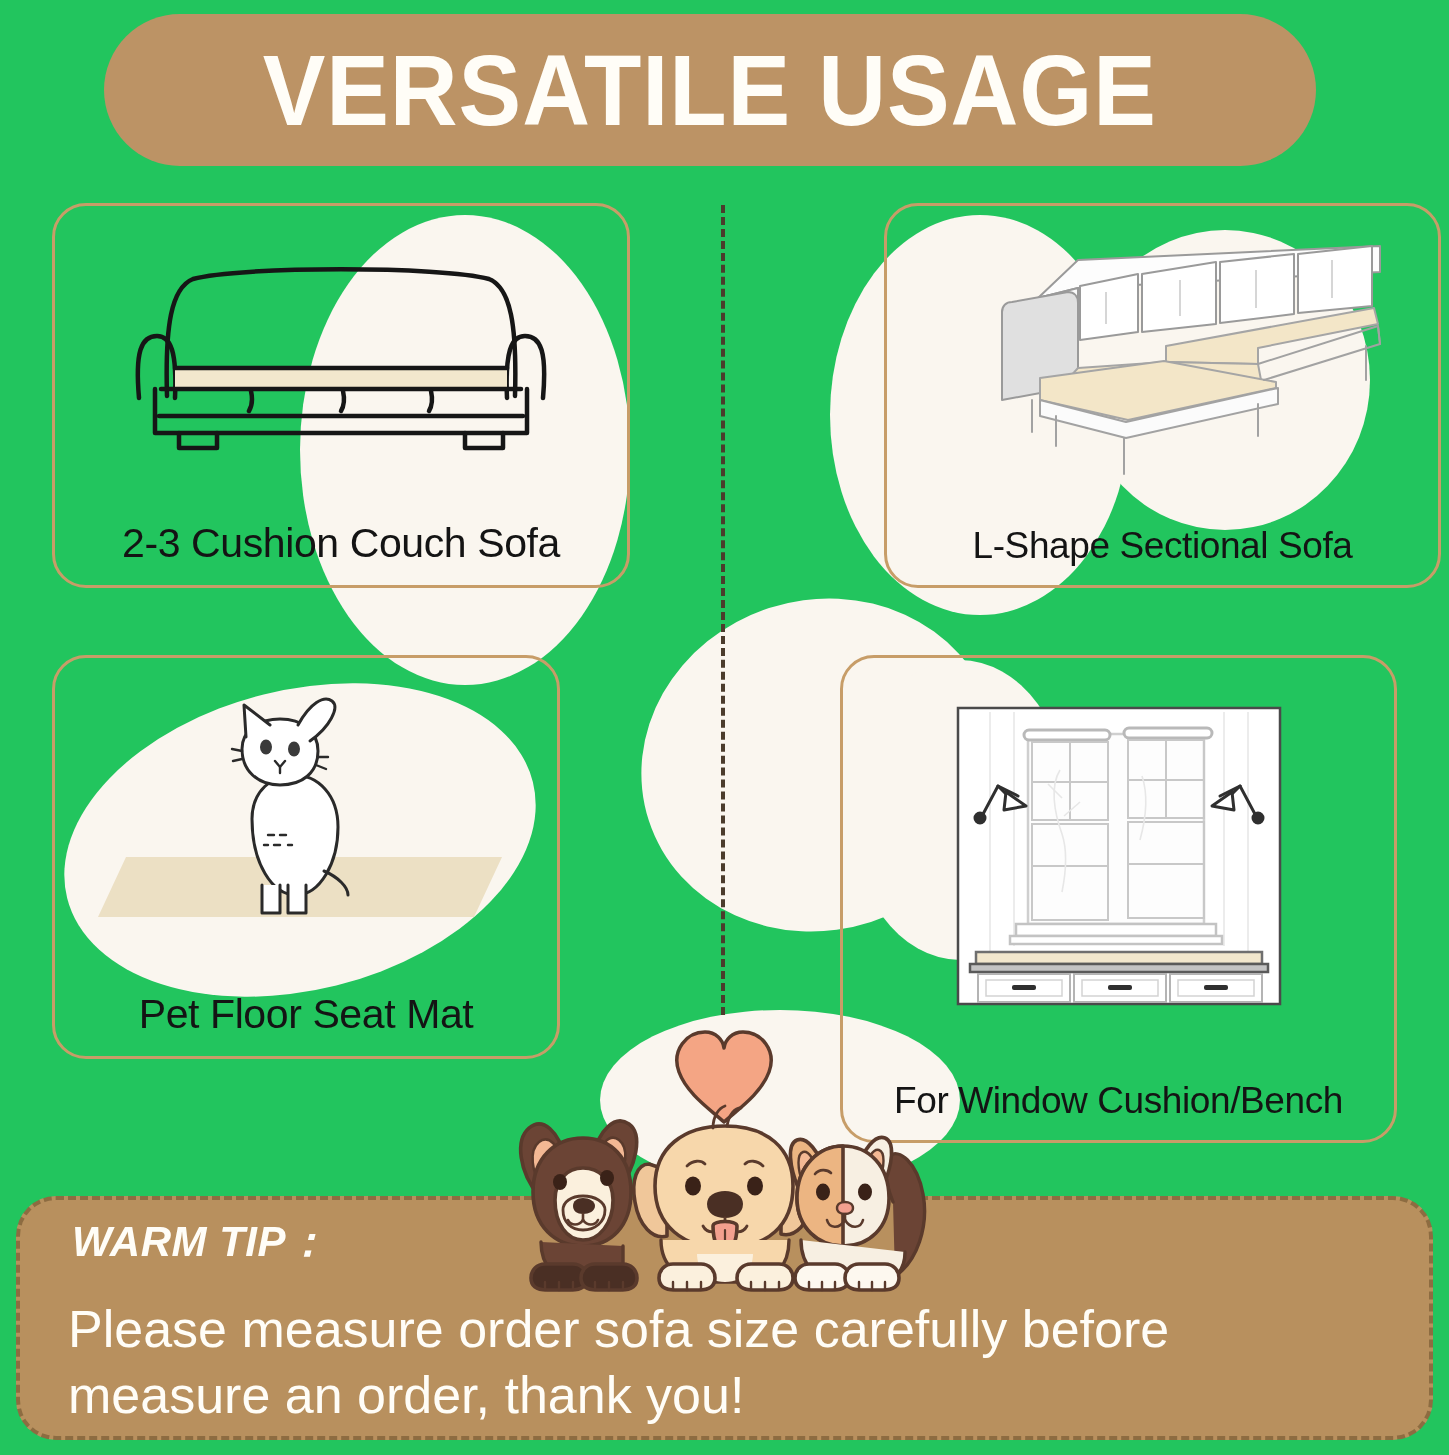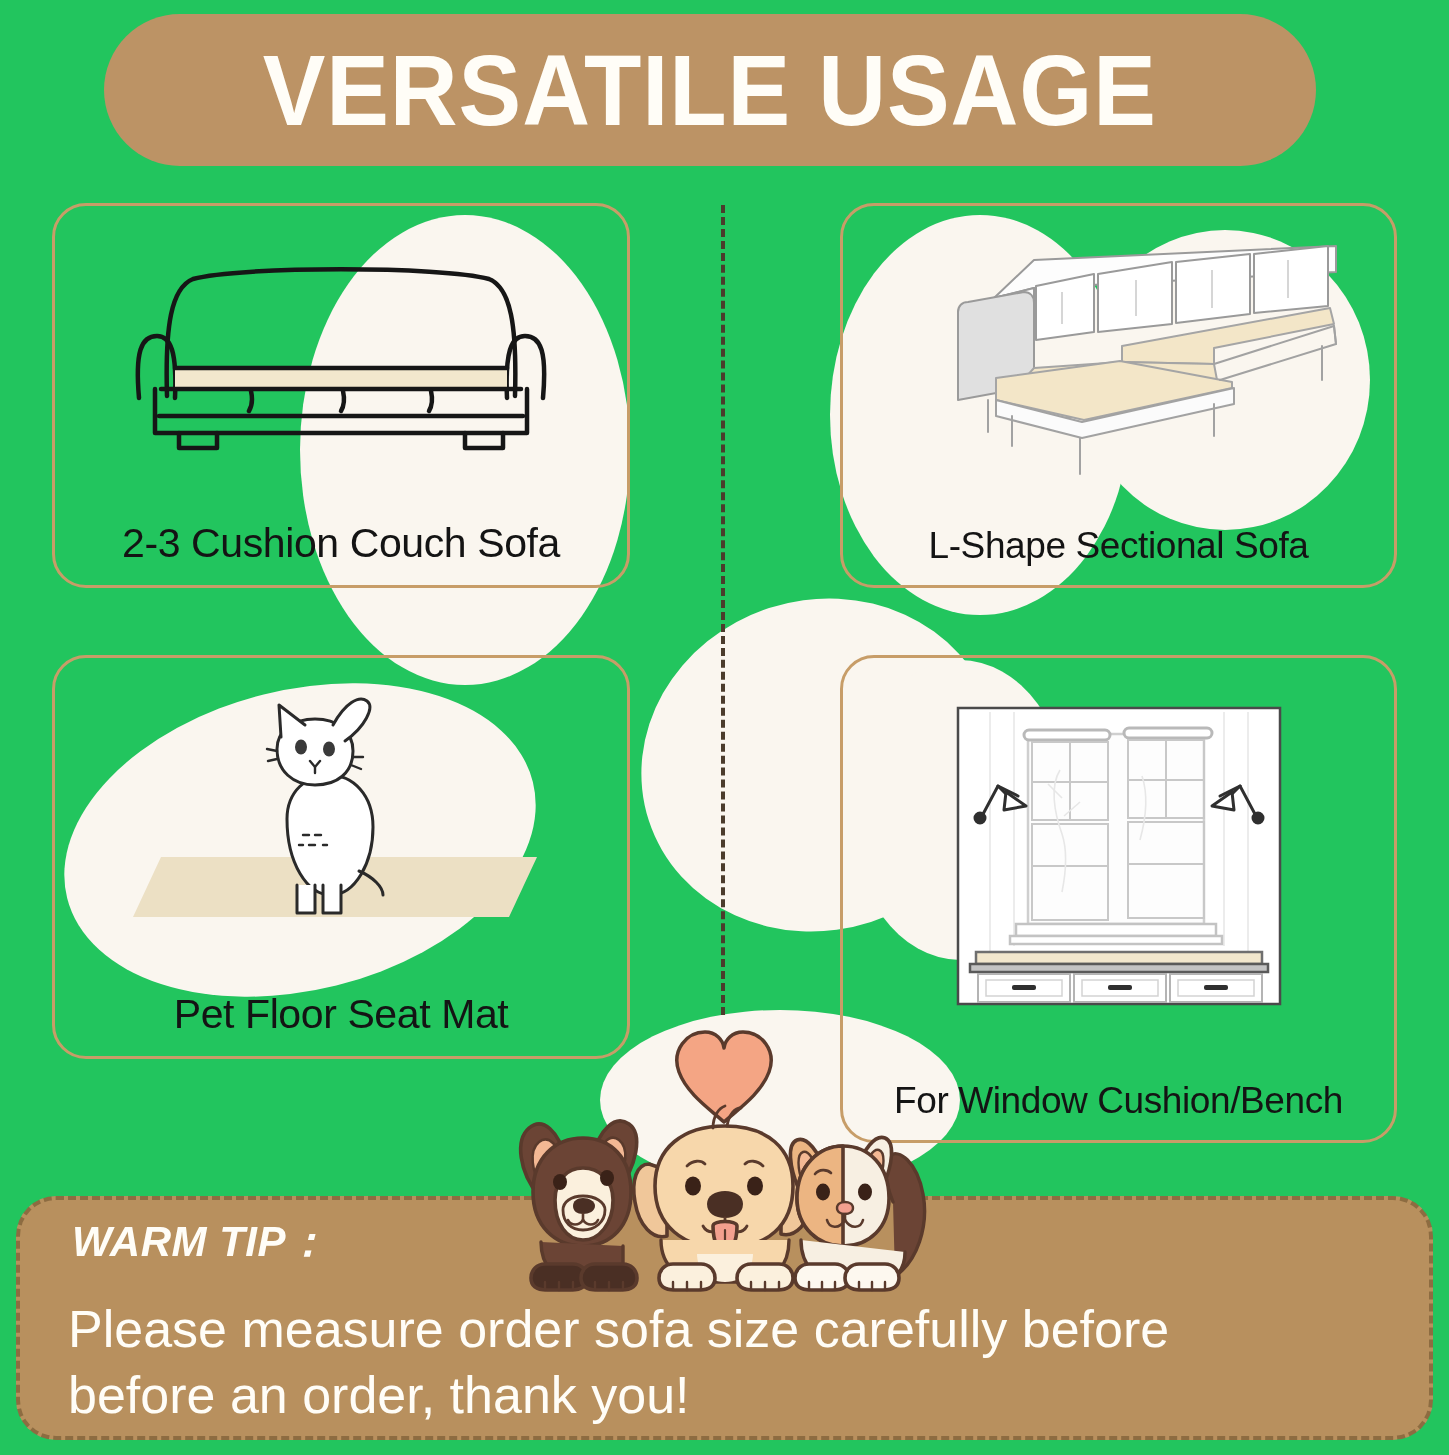--- a/index.html
+++ b/index.html
@@ -61,22 +61,22 @@
   
   .card {
     position: absolute;
     border: 3px solid #c79d68;
     border-radius: 34px;
     background: transparent;
     z-index: 2;
     box-sizing: border-box;
   }
   #card-1 { left: 52px;  top: 203px; width: 578px; height: 385px; }
-  #card-2 { left: 840px; top: 203px; width: 557px; height: 385px; }
-  #card-3 { left: 52px;  top: 655px; width: 578px; height: 404px; }
+  #card-2 { left: 884px; top: 203px; width: 557px; height: 385px; }
+  #card-3 { left: 52px;  top: 655px; width: 508px; height: 404px; }
   #card-4 { left: 840px; top: 655px; width: 557px; height: 488px; }
 
   .card-art {
     position: absolute;
     left: 0;
     right: 0;
     top: 0;
     bottom: 86px;
     display: flex;
     align-items: center;
@@ -512,17 +512,17 @@
         <path d="M312 268 L312 276 M325 268 L325 276 M338 268 L338 276" fill="none" stroke-width="2.4"></path>
         <path d="M362 268 L362 276 M375 268 L375 276 M388 268 L388 276" fill="none" stroke-width="2.4"></path>
       </g>
     </svg>
   </div>
 
   <div id="warm-tip-banner">
     <div id="warm-tip-heading">WARM TIP：</div>
     <div id="warm-tip-body">
       <span class="tip-line">Please measure order sofa size carefully before</span>
-      <span class="tip-line">before an order, thank you!</span>
+      <span class="tip-line">measure an order, thank you!</span>
     </div>
   </div>
 
 </div>
 
 </body></html>

